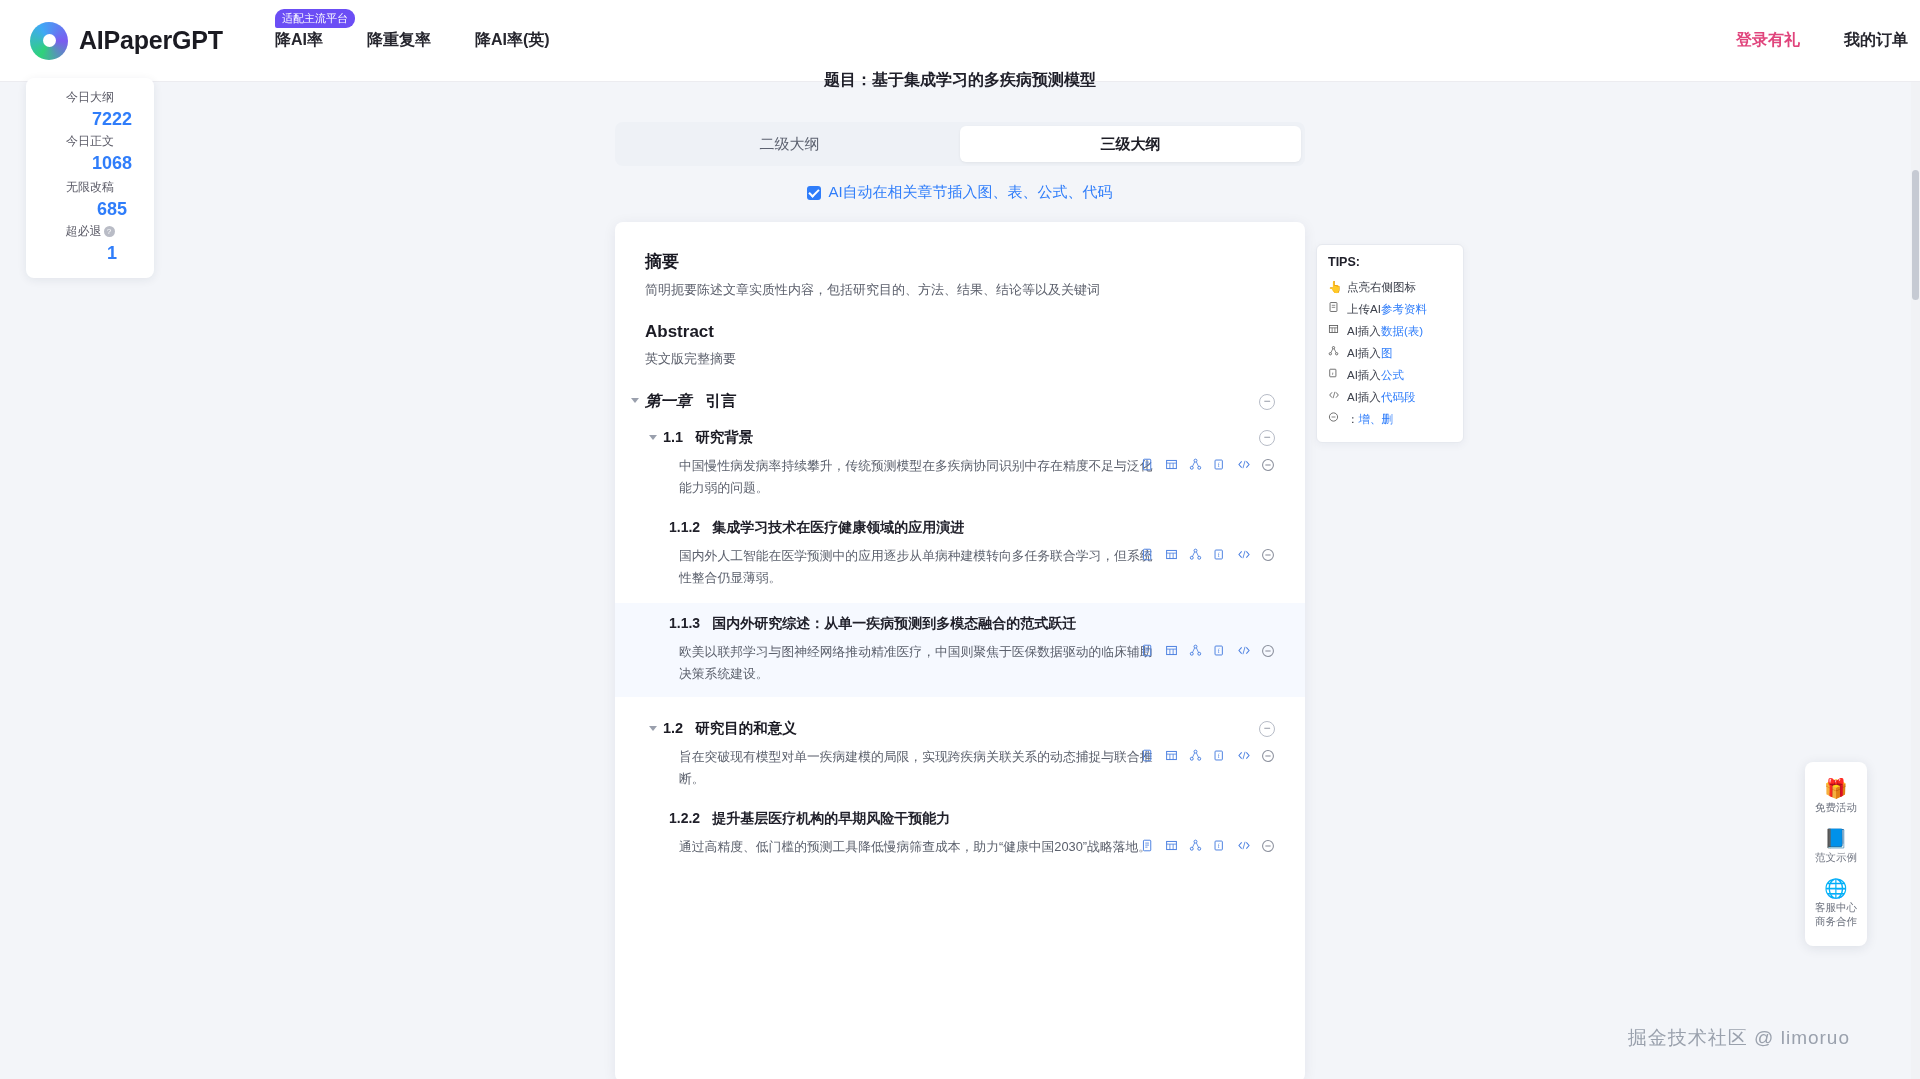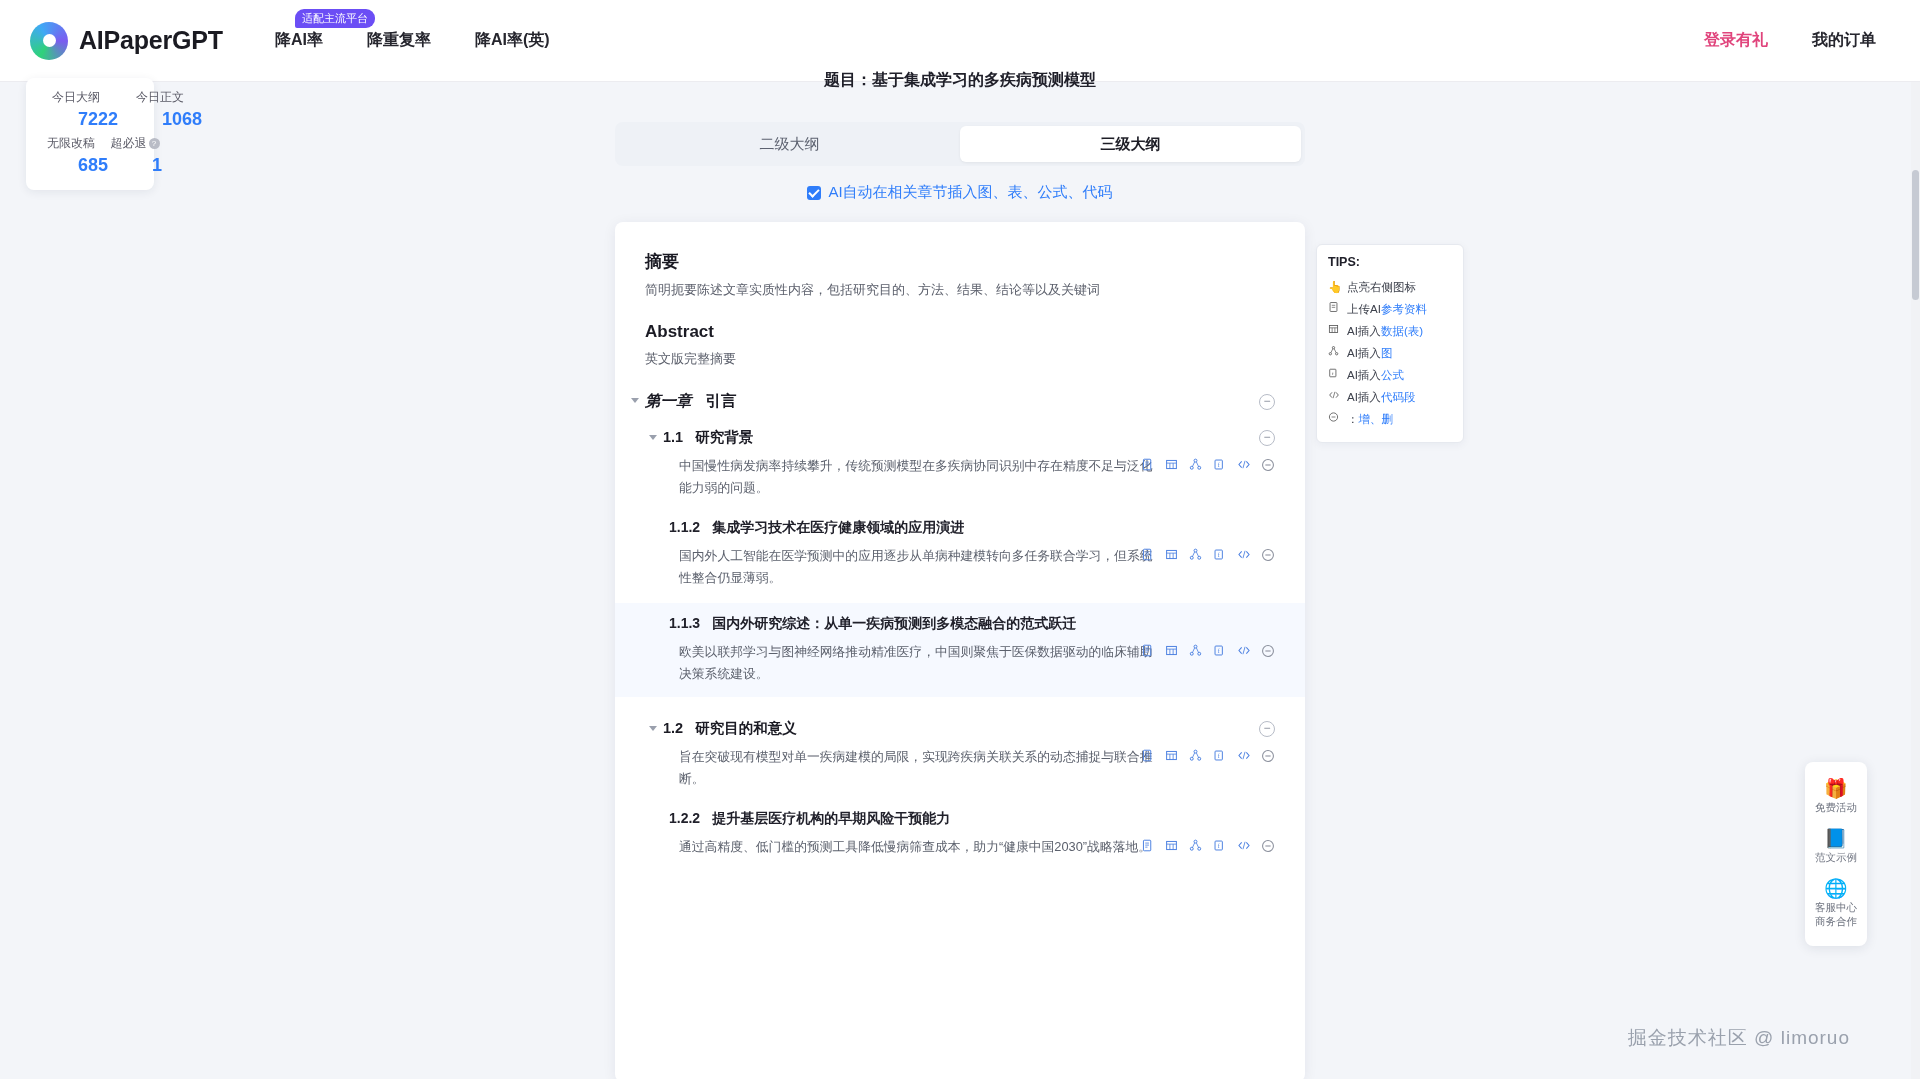--- a/index.html
+++ b/index.html
@@ -32,36 +32,36 @@
   .logo-text {
     margin-left: 11px; font-size: 25px; font-weight: bold; color: #1b1b22;
     letter-spacing: -0.2px;
   }
   .nav { display: flex; align-items: center; margin-left: 52px; position: relative; }
   .nav-item {
     font-size: 16px; color: #26262e; font-weight: bold;
     margin-right: 44px; cursor: pointer; white-space: nowrap;
   }
   .nav-badge {
-    position: absolute; top: -21px; left: 20px;
+    position: absolute; top: -21px; left: 0;
     background: #6b4ef5; color: #fff; font-size: 11px;
     padding: 2px 7px; border-radius: 9px 9px 9px 2px; white-space: nowrap;
   }
-  .header-right { margin-left: auto; display: flex; align-items: center; margin-right: 44px; }
+  .header-right { margin-left: auto; display: flex; align-items: center; margin-right: 12px; }
   .login-gift { font-size: 16px; color: #e0447c; font-weight: bold; margin-right: 44px; cursor: pointer; }
   .my-order { font-size: 16px; color: #26262e; font-weight: bold; cursor: pointer; }
 
   
   .stats-card {
     position: absolute; left: 26px; top: 78px; width: 128px;
     background: #ffffff; border-radius: 8px;
     box-shadow: 0 2px 10px rgba(25,35,70,0.08);
     padding: 10px 8px 12px 8px;
   }
-  .stats-row { display: flex; }
+  .stats-row { display: flex; flex-direction: column; }
   .stats-col { flex: 1; text-align: center; }
   .stats-label { font-size: 12px; color: #5a5a66; line-height: 18px; white-space: nowrap; }
   .stats-value { font-size: 18px; font-weight: bold; color: #2f7dfa; line-height: 26px; margin-left: 44px; }
   .stats-row.second { margin-top: 2px; }
   .qmark {
     display: inline-block; width: 11px; height: 11px; line-height: 11px;
     border-radius: 50%; background: #b9bcc6; color: #fff;
     font-size: 8px; text-align: center; vertical-align: 1px; margin-left: 2px;
   }
 

